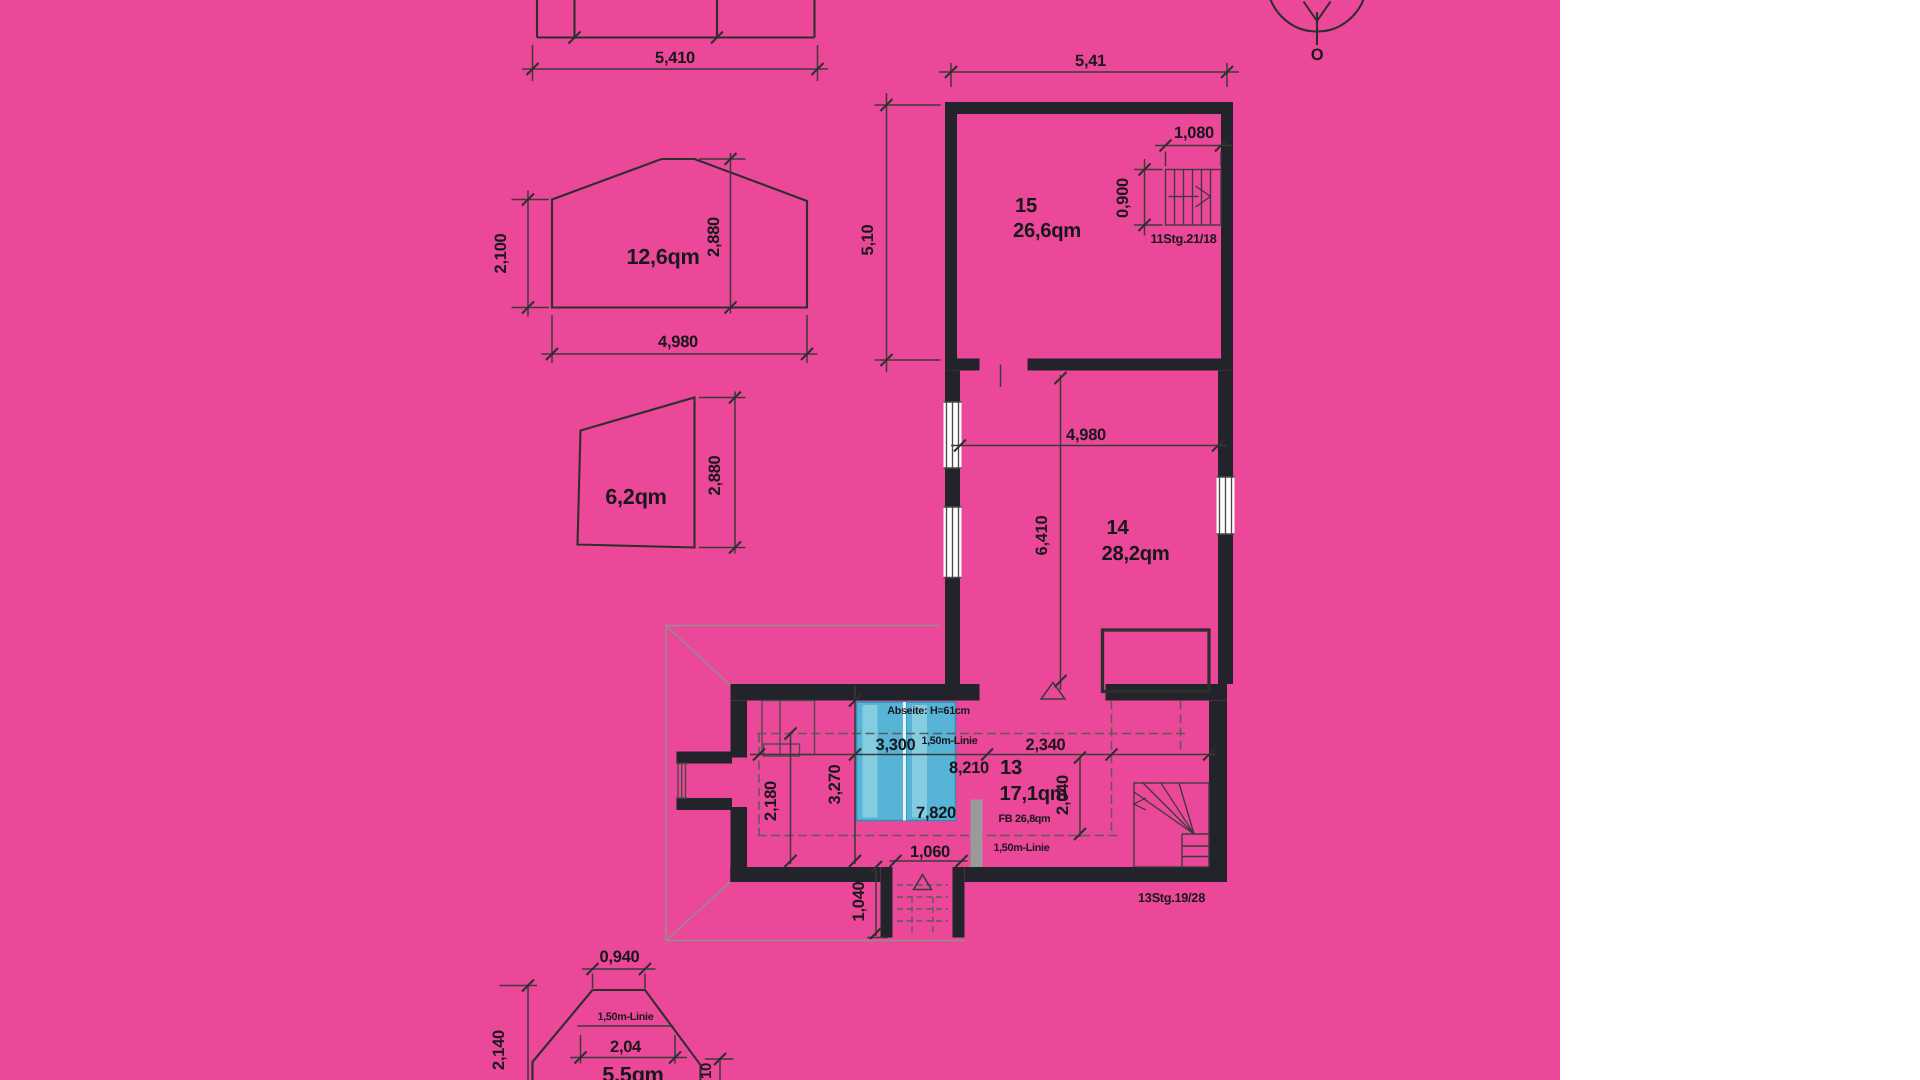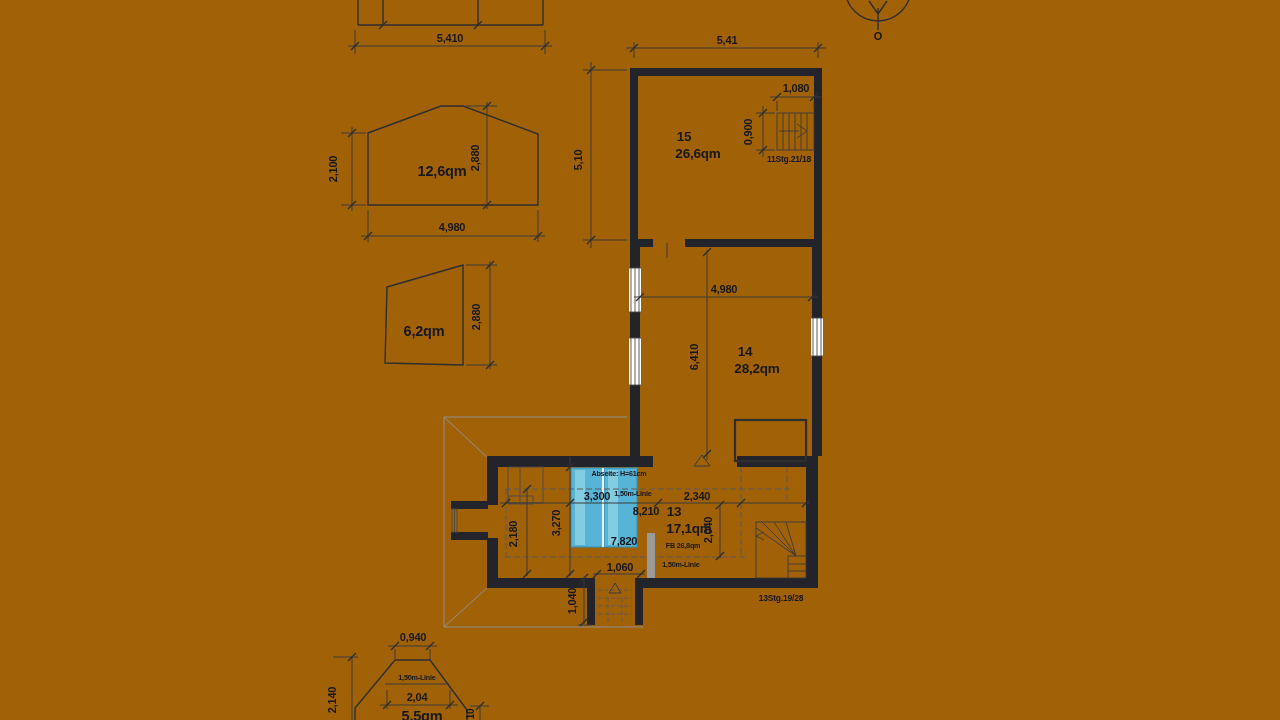--- a/index.html
+++ b/index.html
@@ -1,16 +1,16 @@
 <!DOCTYPE html>
 <html><head>
 <meta charset="utf-8">
 <style>
   html,body{margin:0;padding:0;background:#fff;}
-  .page{position:relative;width:1280px;height:720px;background:#a16207;overflow:hidden;
+  .page{position:relative;width:1040px;height:720px;background:#ec4899;overflow:hidden;
         font-family:"Liberation Sans",sans-serif;}
   svg{display:block}
   .wall{fill:#23232b;stroke:none}
   .ln{stroke:#2e2e2e;stroke-width:1.4;fill:none}
   .ln2{stroke:#2e2e2e;stroke-width:2.2;fill:none}
   .dim{stroke:#3a3a3a;stroke-width:1;fill:none}
   .tick{stroke:#2e2e2e;stroke-width:1.4;fill:none}
   .thin{stroke:#909090;stroke-width:1;fill:none}
   .frame{stroke:#4a4a4a;stroke-width:0.9;fill:none}
   .dash{stroke:#5a5a5a;stroke-width:1;fill:none;stroke-dasharray:6 3}

